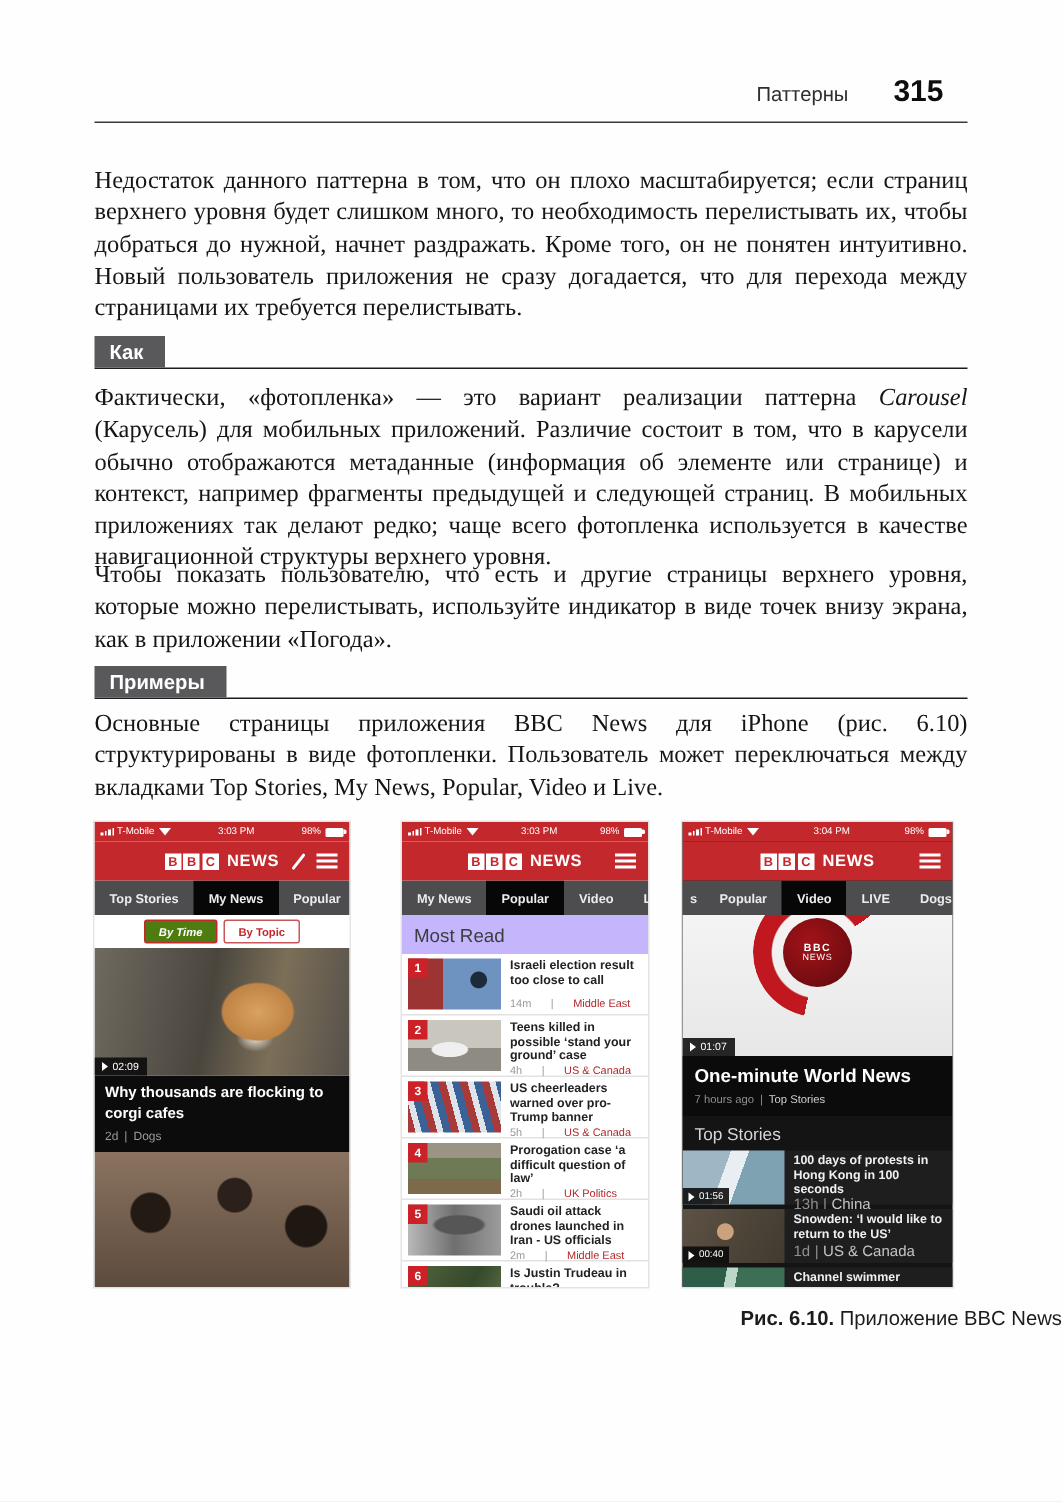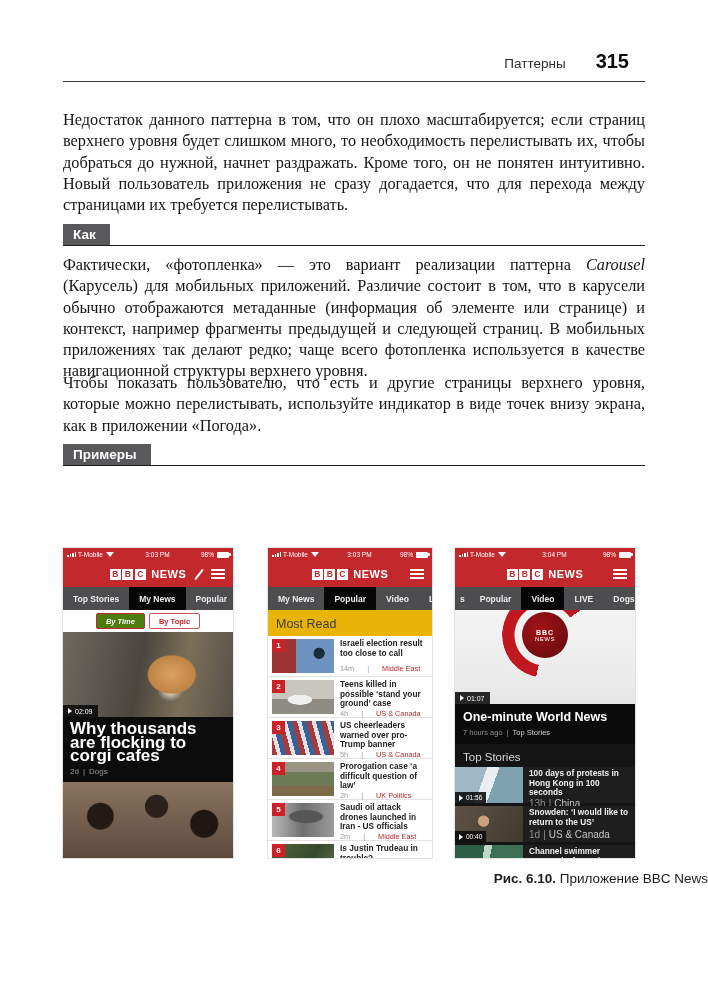--- a/index.html
+++ b/index.html
@@ -78,25 +78,25 @@
   .puppies{flex:1 1 auto;background:
       radial-gradient(circle 22px at 22% 45%,#241a14 0 58%,rgba(0,0,0,0) 64%),
       radial-gradient(circle 19px at 55% 32%,#2c201a 0 58%,rgba(0,0,0,0) 64%),
       radial-gradient(circle 23px at 83% 55%,#1f1712 0 58%,rgba(0,0,0,0) 64%),
       linear-gradient(180deg,#8a7360,#5d4b3d);}
   .vbadge{position:absolute;left:0;bottom:0;background:rgba(10,10,10,.88);color:#fff;font-size:7px;
           padding:2.5px 5px;display:flex;align-items:center;gap:3px;}
   .play-tri{display:inline-block;width:0;height:0;border-left:4.5px solid #fff;
             border-top:3px solid transparent;border-bottom:3px solid transparent;}
   .card-band{background:#0c0c0c;color:#fff;padding:5px 7px 6px;flex:0 0 auto;}
-  .card-headline{font-weight:bold;font-size:17px;line-height:13.5px;}
+  .card-headline{font-weight:bold;font-size:10px;line-height:13.5px;}
   .card-meta{margin-top:4px;font-size:8px;color:#9a9a9a;display:flex;gap:4px;}
 
   
-  .most-read{background:#eab308;color:#3d3d3d;font-size:12.5px;padding:7px 8px 5px;flex:0 0 auto;}
+  .most-read{background:#c4b5fd;color:#3d3d3d;font-size:12.5px;padding:7px 8px 5px;flex:0 0 auto;}
   .nlist{background:#fff;flex:1 1 auto;overflow:hidden;}
   .nitem{display:flex;gap:6px;padding:3px 6px 3px 4px;border-bottom:1px solid #e2e2e2;height:34px;}
   .nthumb{position:relative;flex:0 0 62px;height:34px;}
   .rank{position:absolute;left:0;top:0;width:13px;height:13px;background:#cc2127;color:#fff;
         font-size:8px;font-weight:bold;display:flex;align-items:center;justify-content:center;}
   .ntext{flex:1 1 auto;min-width:0;display:flex;flex-direction:column;justify-content:space-between;}
   .nhead{font-size:8.3px;font-weight:bold;color:#222;line-height:9.6px;}
   .nmeta{font-size:7.3px;color:#9a9a9a;display:flex;gap:13px;}
   .nmeta .mtopic{color:#b3292e;}
   .t1{background:radial-gradient(circle 9px at 76% 42%,#1d2a3a 0 58%,rgba(0,0,0,0) 66%),
@@ -163,20 +163,21 @@
   </div>
 
   <p class="body-text p2"><span>Фактически, «фотопленка» — это вариант реализации паттерна </span><i>Carousel</i><span> (Карусель) для мобильных приложений. Различие состоит в том, что в карусели обычно отображаются метаданные (информация об элементе или странице) и контекст, например фрагменты предыдущей и следующей страниц. В мобильных приложениях так делают редко; чаще всего фотопленка используется в качестве навигационной структуры верхнего уровня.</span></p>
 
   <p class="body-text p3">Чтобы показать пользователю, что есть и другие страницы верхнего уровня, которые можно перелистывать, используйте индикатор в виде точек внизу экрана, как в приложении «Погода».</p>
 
   <div class="section-head sh-ex">
     <span class="sh-tag">Примеры</span>
   </div>
 
+  <p class="body-text p4">Основные страницы приложения BBC News для iPhone (рис. 6.10) структурированы в виде фотопленки. Пользователь может переключаться между вкладками Top Stories, My News, Popular, Video и Live.</p>
 
   <div class="figure">
 
     <div class="phone phone1">
       <div class="ph-status">
         <span class="st-left">
           <span class="sig">
               <i></i>
               <i></i>
               <i></i>

